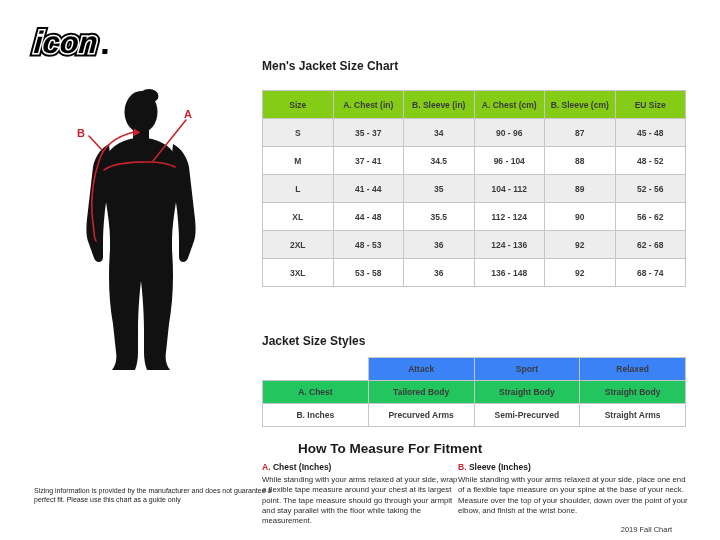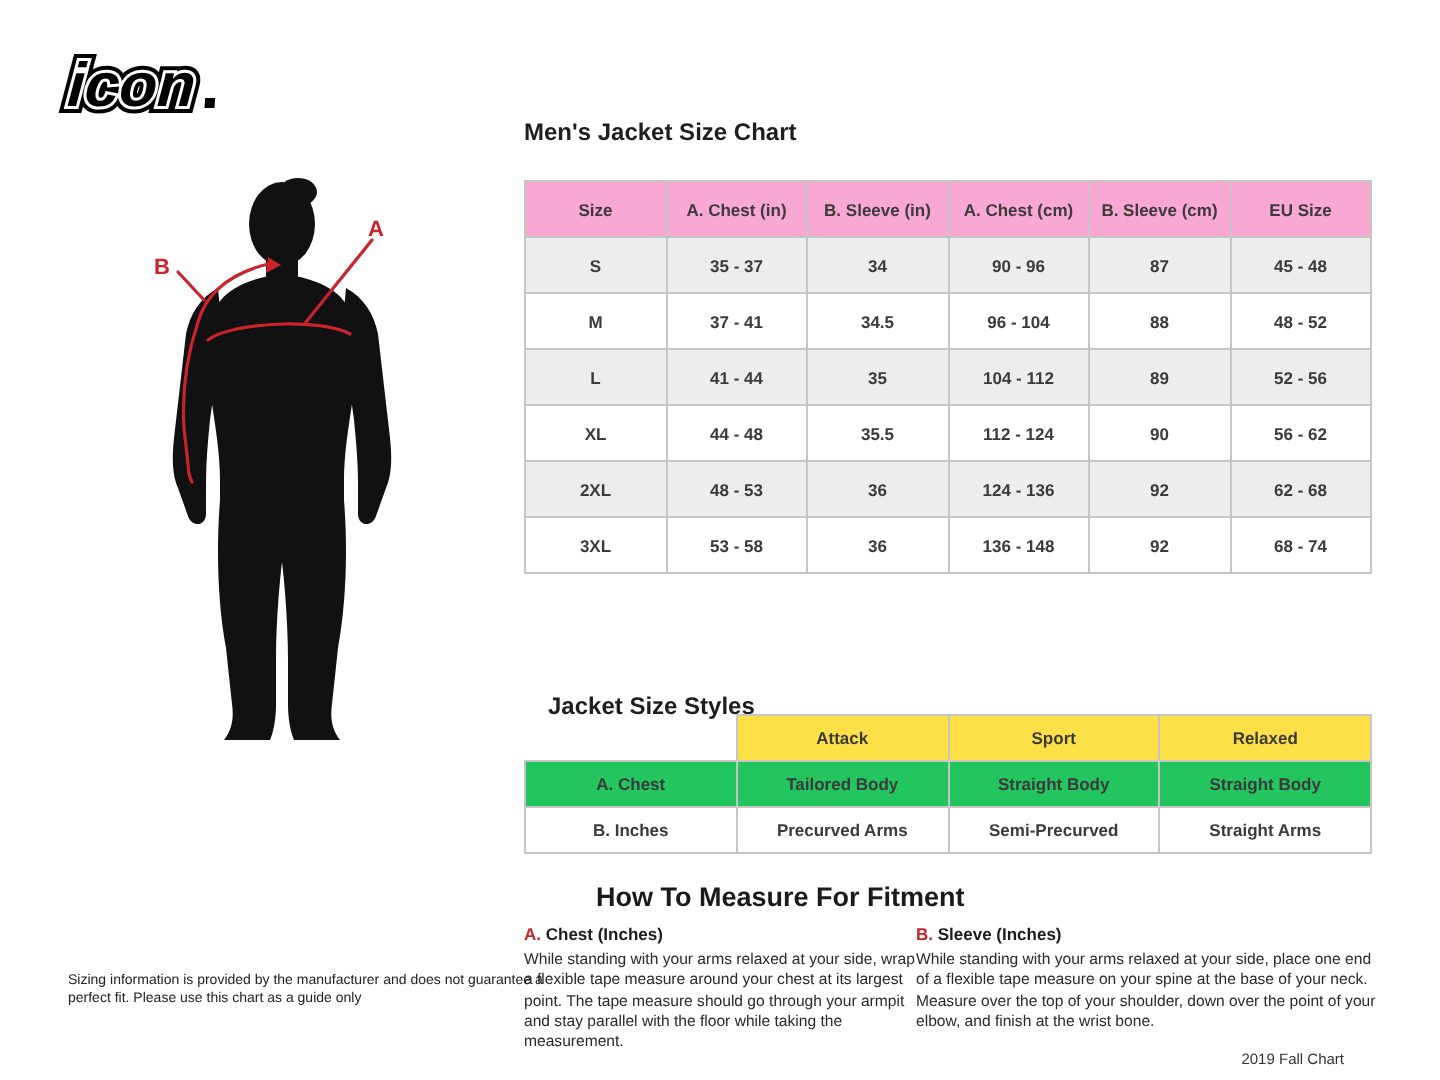--- a/index.html
+++ b/index.html
@@ -14,33 +14,33 @@
   .logo .logo-mid{-webkit-text-stroke:3px #fff;color:#fff;}
   .logo .logo-top{position:relative;color:#000;}
   .logo-dot{position:absolute;right:-10px;bottom:8px;width:5px;height:5px;background:#000;}
 
   
   .figure{position:absolute;left:55px;top:80px;width:190px;height:300px;}
   .fig-label{font-family:"Liberation Sans",sans-serif;font-size:11px;font-weight:bold;fill:#c9232d;}
 
   
   .t1{position:absolute;left:262px;top:59px;margin:0;font-size:12px;font-weight:bold;color:#1e1e1e;}
-  .t2{position:absolute;left:262px;top:334px;margin:12px;font-size:12px;font-weight:bold;color:#1e1e1e;}
+  .t2{position:absolute;left:262px;top:334px;margin:0;font-size:12px;font-weight:bold;color:#1e1e1e;}
   .t3{position:absolute;left:262px;top:441px;margin:0;font-size:13.5px;font-weight:bold;color:#1a1a1a;padding-left:36px;}
 
   
   .tbl{position:absolute;left:262px;width:424px;border-collapse:collapse;table-layout:fixed;}
   .tbl th,.tbl td{border:1px solid #c6c6c6;font-size:8.5px;font-weight:bold;color:#3b3b3b;
                   text-align:center;vertical-align:middle;padding:0;}
   .size-tbl{top:90px;}
-  .size-tbl th{height:27px;background:#f9a8d4;}
+  .size-tbl th{height:27px;background:#84cc16;}
   .size-tbl td{height:27px;background:#fff;}
   .size-tbl tbody tr:nth-child(odd) td{background:#ededed;}
   .style-tbl{top:357px;}
-  .style-tbl th{height:22px;background:#fde047;}
+  .style-tbl th{height:22px;background:#3b82f6;}
   .style-tbl td{height:22px;background:#fff;}
   .style-tbl tbody tr:first-child td{background:#22c55e;}
   .style-tbl th.blank{border:none;background:transparent;}
 
   
   .measure{position:absolute;top:462px;}
   .measure-a{left:262px;width:200px;}
   .measure-b{left:458px;width:234px;}
   .m-head{font-size:8.5px;font-weight:bold;color:#1c1c1c;margin:0 0 3px 0;}
   .red{color:#c9232d;}

